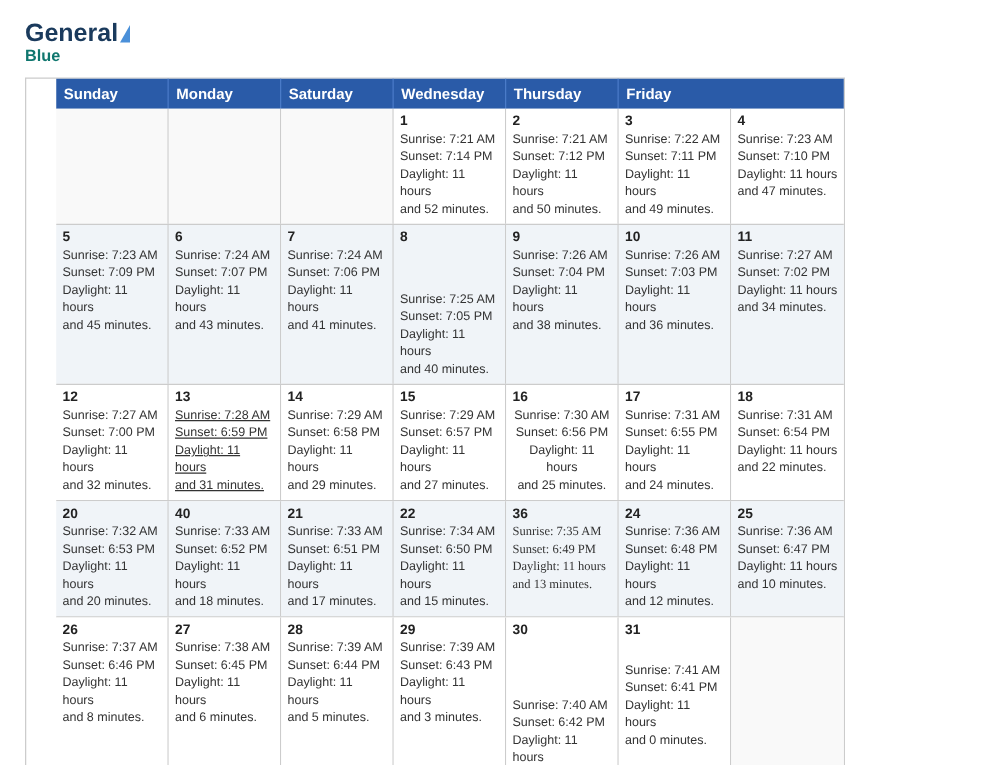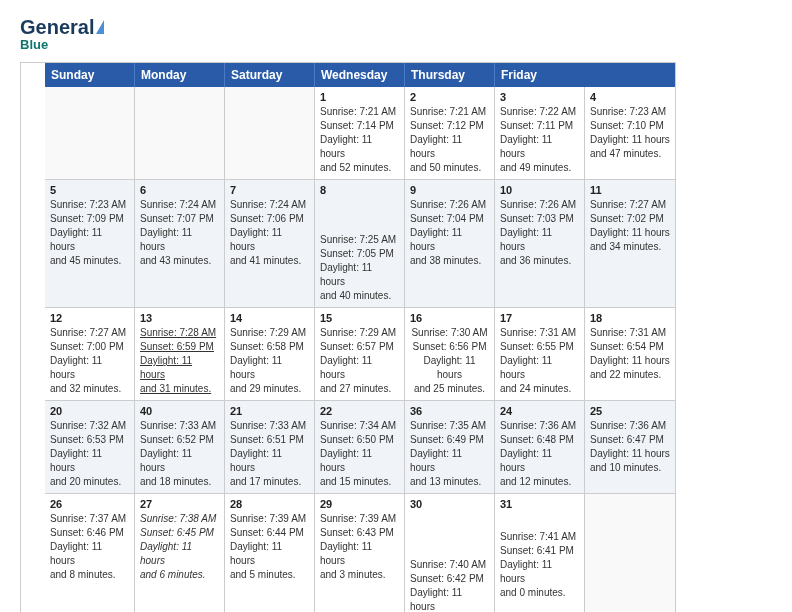--- a/index.html
+++ b/index.html
@@ -297,21 +297,21 @@
           </div>
           <div class="cal-cell alt-row">
             <div class="day-num">22</div>
             <div class="cell-text" style="white-space: pre-line;">Sunrise: 7:34 AM
 Sunset: 6:50 PM
 Daylight: 11 hours
 and 15 minutes.</div>
           </div>
           <div class="cal-cell alt-row">
             <div class="day-num">36</div>
-            <div class="cell-text" style="white-space: pre-line;">Sunrise: 7:35 AM
+            <div class="cell-text" style="white-space: pre-line; font-family: Liberation Serif, serif;">Sunrise: 7:35 AM
 Sunset: 6:49 PM
 Daylight: 11 hours
 and 13 minutes.</div>
           </div>
           <div class="cal-cell alt-row">
             <div class="day-num">24</div>
             <div class="cell-text" style="white-space: pre-line;">Sunrise: 7:36 AM
 Sunset: 6:48 PM
 Daylight: 11 hours
 and 12 minutes.</div>
@@ -327,21 +327,21 @@
         <div class="cal-row">
           <div class="cal-cell">
             <div class="day-num">26</div>
             <div class="cell-text" style="white-space: pre-line;">Sunrise: 7:37 AM
 Sunset: 6:46 PM
 Daylight: 11 hours
 and 8 minutes.</div>
           </div>
           <div class="cal-cell">
             <div class="day-num">27</div>
-            <div class="cell-text" style="white-space: pre-line; font-style: italic;">Sunrise: 7:38 AM
+            <div class="cell-text" style="white-space: pre-line;">Sunrise: 7:38 AM
 Sunset: 6:45 PM
 Daylight: 11 hours
 and 6 minutes.</div>
           </div>
           <div class="cal-cell">
             <div class="day-num">28</div>
             <div class="cell-text" style="white-space: pre-line;">Sunrise: 7:39 AM
 Sunset: 6:44 PM
 Daylight: 11 hours
 and 5 minutes.</div>

